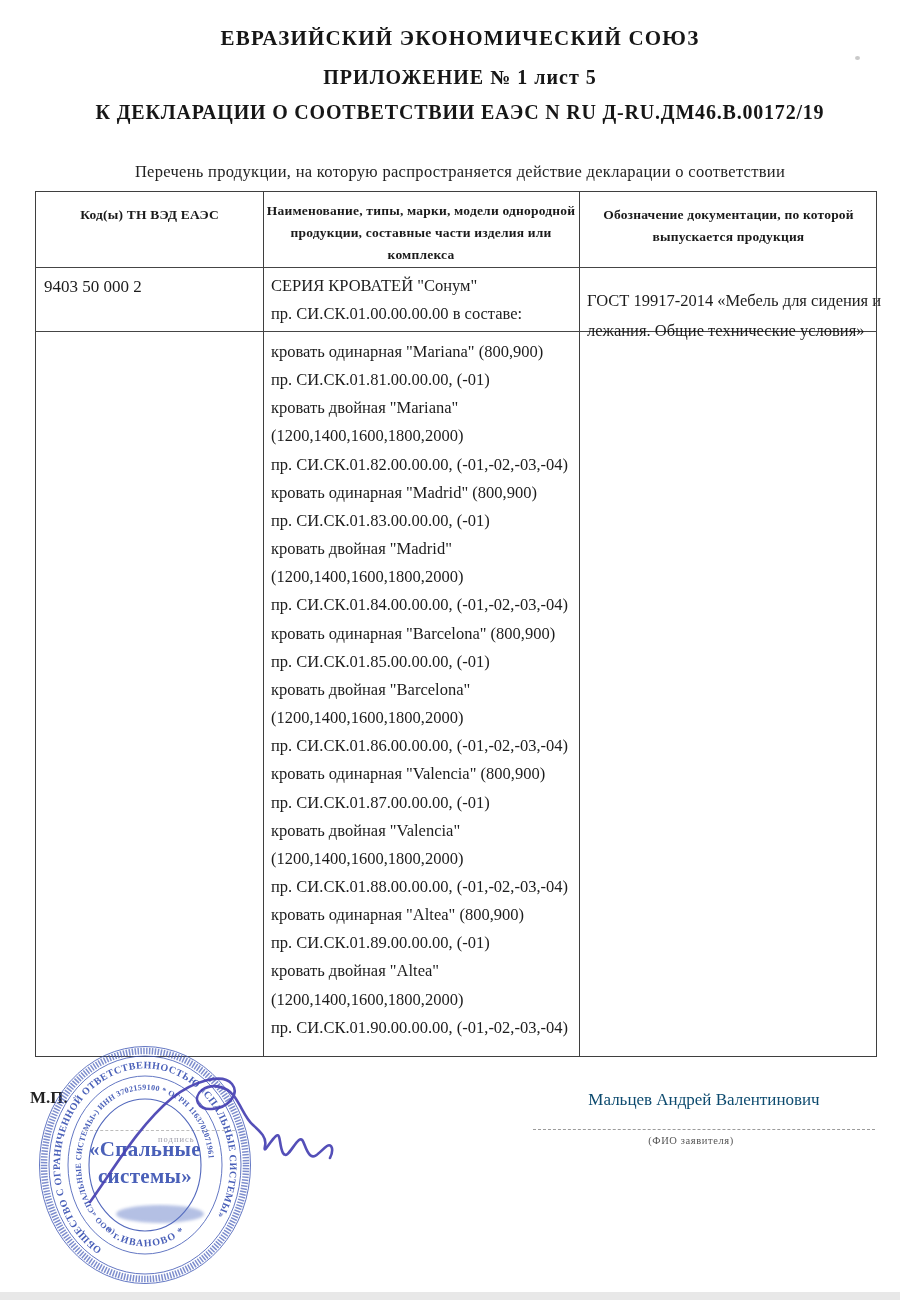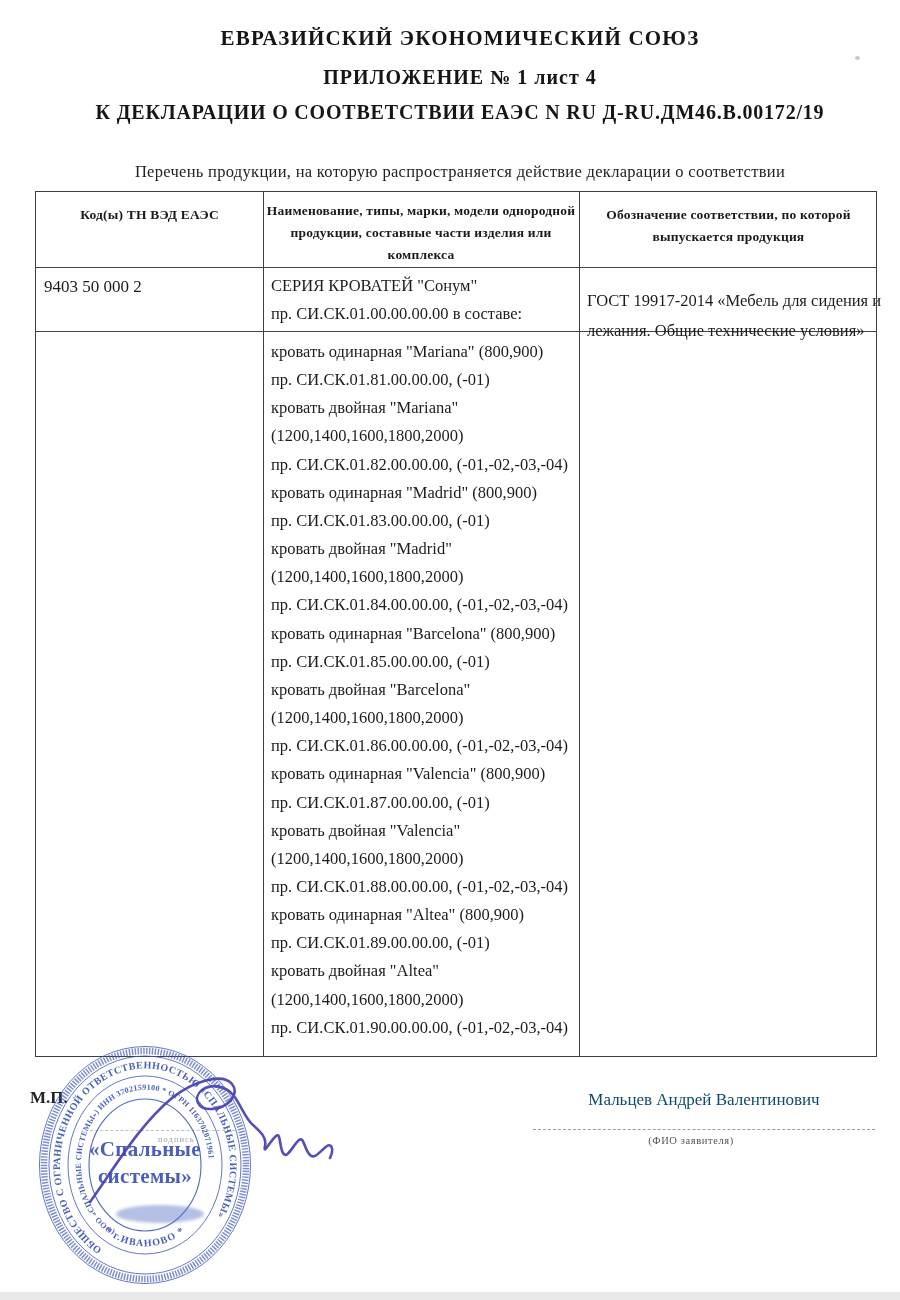--- a/index.html
+++ b/index.html
@@ -36,35 +36,35 @@
   .ring-small{font-size:8px;font-weight:bold;letter-spacing:.25px;}
   .ring-city{font-size:10px;font-weight:bold;letter-spacing:1.2px;}
   .stamp-center{font-size:21px;font-weight:bold;letter-spacing:.3px;}
 </style>
 </head>
 <body>
 
 <div class="page">
 
   <div class="hdr" id="t1">ЕВРАЗИЙСКИЙ ЭКОНОМИЧЕСКИЙ СОЮЗ</div>
-  <div class="hdr" id="t2">ПРИЛОЖЕНИЕ № 1 лист 4</div>
+  <div class="hdr" id="t2">ПРИЛОЖЕНИЕ № 1 лист 5</div>
   <div class="hdr" id="t3">К ДЕКЛАРАЦИИ О СООТВЕТСТВИИ ЕАЭС N RU Д-RU.ДМ46.В.00172/19</div>
   <div class="caption">Перечень продукции, на которую распространяется действие декларации о соответствии</div>
 
   <div class="tbl">
     <div class="vline" style="left:227px;"></div>
     <div class="vline" style="left:543px;"></div>
     <div class="hline" style="top:75px;"></div>
     <div class="hline" style="top:139px;"></div>
 
     <div class="cell th" style="left:0;top:12px;width:227px;">Код(ы) ТН ВЭД ЕАЭС</div>
     <div class="cell th" style="left:227px;top:8px;width:316px;">Наименование, типы, марки, модели однородной
 продукции, составные части изделия или
 комплекса</div>
-    <div class="cell th" style="left:543px;top:12px;width:299px;">Обозначение соответствии, по которой
+    <div class="cell th" style="left:543px;top:12px;width:299px;">Обозначение документации, по которой
 выпускается продукция</div>
 
     <div class="cell td" style="left:8px;top:81px;font-size:17px;">9403 50 000 2</div>
     <div class="cell td" style="left:235px;top:80px;">СЕРИЯ КРОВАТЕЙ "Сонум"
 пр. СИ.СК.01.00.00.00.00 в составе:</div>
     <div class="cell td" style="left:551px;top:80px;line-height:29.5px;margin-top:14px;">ГОСТ 19917-2014 «Мебель для сидения и
 лежания. Общие технические условия»</div>
 
     <div class="cell list" style="left:235px;top:146px;">кровать одинарная "Mariana" (800,900)
 пр. СИ.СК.01.81.00.00.00, (-01)

